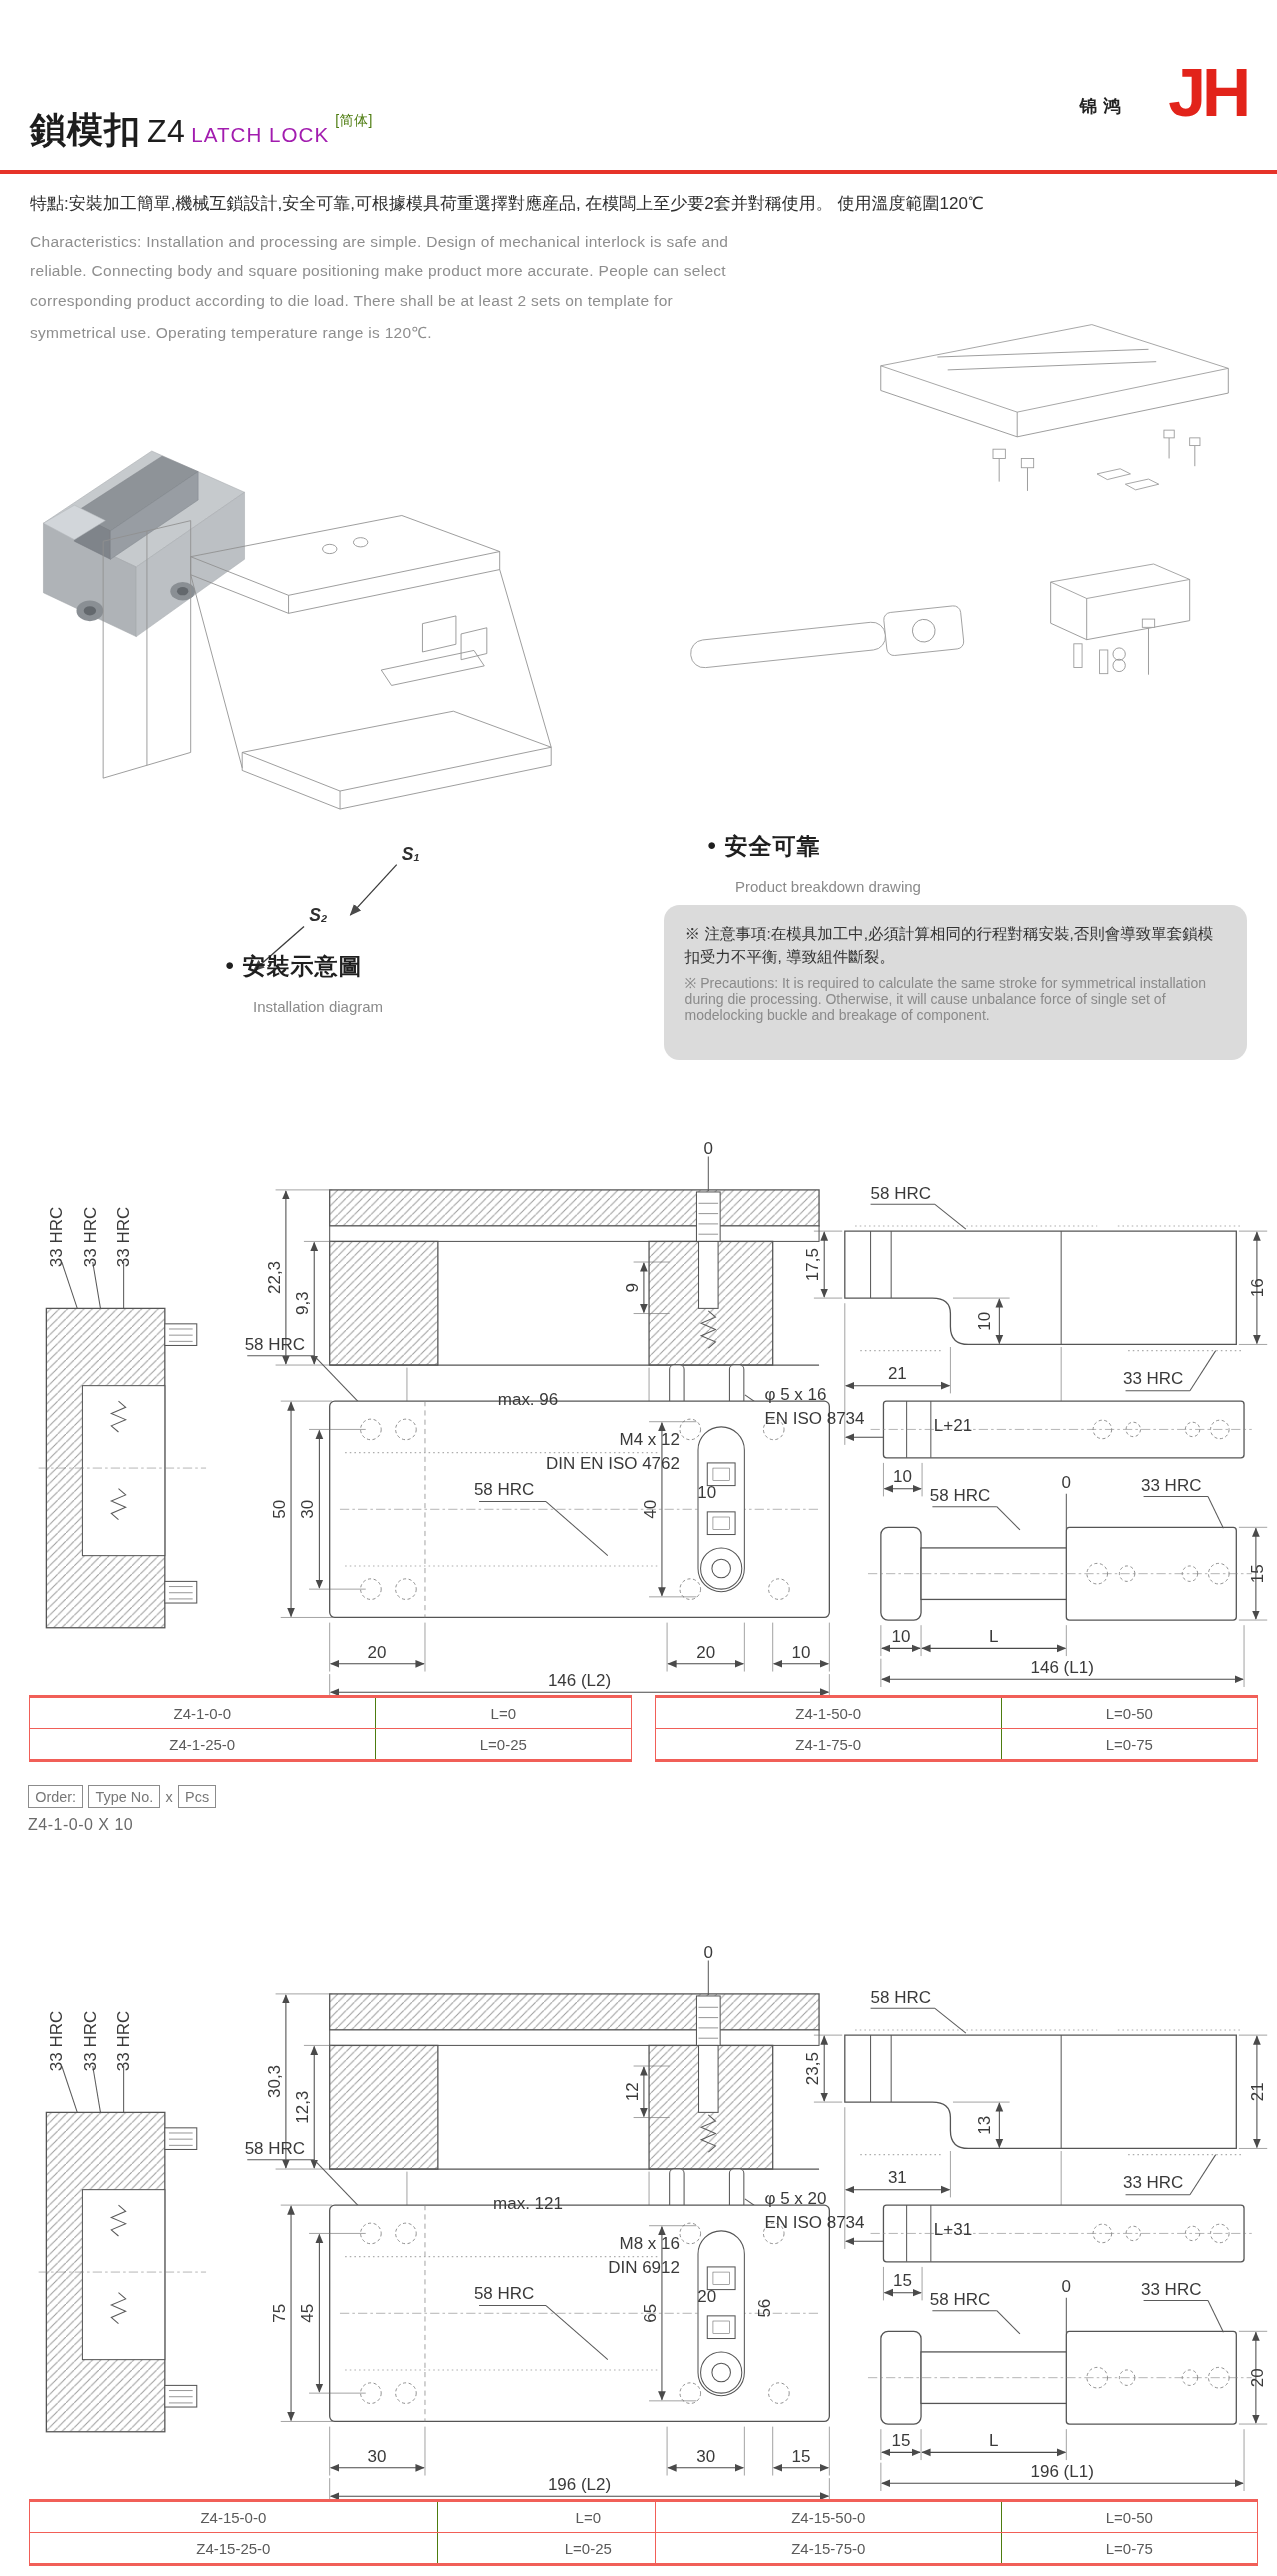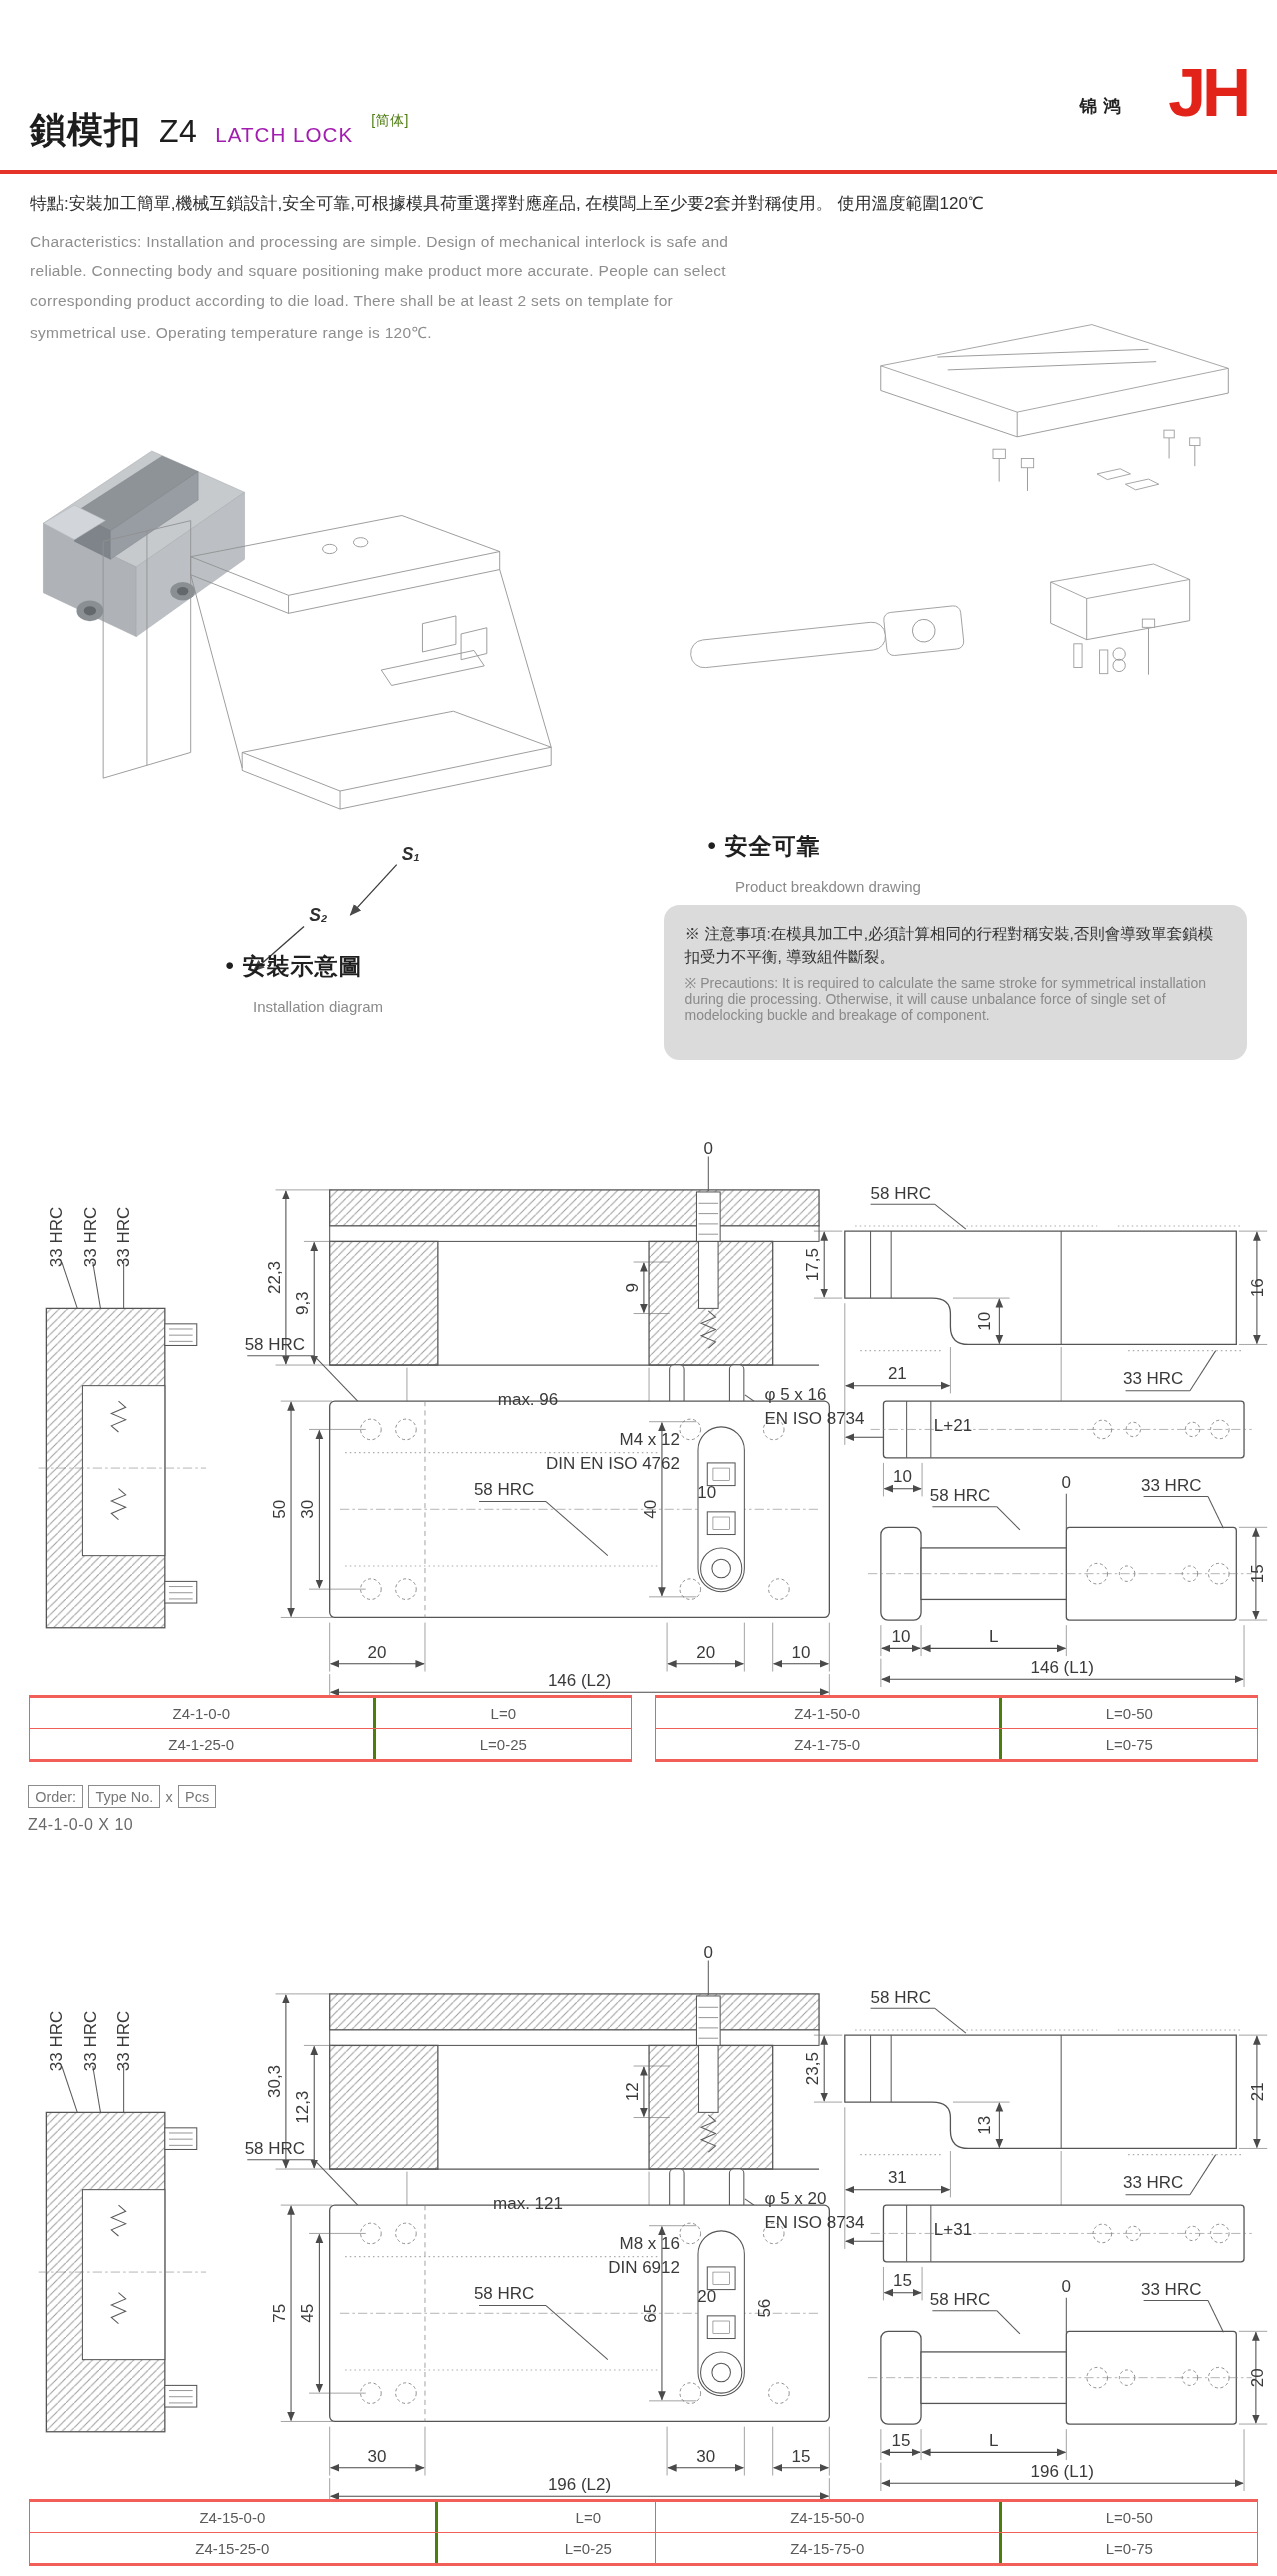--- a/index.html
+++ b/index.html
@@ -1,21 +1,21 @@
 <!DOCTYPE html>
 <html style="font-size:8.2px"><head>
 <meta charset="utf-8">
 <style>
   html,body{margin:0;padding:0;background:#e9e9e9}
   #page{position:relative;width:1277px;height:3634px;background:#fff;
         font-family:"Liberation Sans",sans-serif;overflow:hidden}
   .abs{position:absolute}
 
   
-  #titlebar{position:absolute;left:30px;top:106px;display:flex;align-items:baseline;gap:18px;color:#1d1d1d}
+  #titlebar{position:absolute;left:30px;top:106px;display:flex;align-items:baseline;gap:6px;color:#1d1d1d}
   #title-zh{font-size:36px;font-weight:700;letter-spacing:1px}
   #title-model{font-size:32px;font-weight:400;letter-spacing:0.5px}
   #title-en{font-size:20.6px;color:#a21caf;letter-spacing:1px}
   #lang-tag{font-size:14px;color:#4d7c0f;position:relative;top:-17.5px;letter-spacing:0.5px}
   #logo-zh{position:absolute;right:150px;top:94px;font-size:17.5px;letter-spacing:6.2px;color:#222;font-weight:700}
   #logo-mark{position:absolute;right:30px;top:58px;font-size:68px;font-weight:700;color:#e2231a;letter-spacing:-4.1px;line-height:1}
   #rule{position:absolute;left:0;top:170px;width:1277px;height:3.6px;background:#e63329}
 
   
   #intro-zh{position:absolute;left:30px;top:192px;font-size:17px;color:#2e2e2e;white-space:nowrap;width:1236px}
@@ -47,21 +47,21 @@
   .hole{fill:none;stroke:#777;stroke-width:1.6;stroke-dasharray:6 5}
   .hole2{fill:none;stroke:#555;stroke-width:2}
   .wire{stroke:#909090;stroke-width:1.7;fill:none}
   .wiref{stroke:#9a9a9a;stroke-width:1.7;fill:#fff}
 
   
   .rtable{position:absolute;border:1px solid #f15f58;border-top-width:3.1px;border-bottom-width:3.1px;box-sizing:border-box;background:#fff}
   .trow{display:flex;height:30px}
   .trow.first{border-bottom:1.5px solid #f15f58}
   .tcell{display:flex;align-items:center;justify-content:center;font-size:15px;color:#5a5a5a;box-sizing:border-box}
-  .tc1{width:57.5%;border-right:3px solid #4d7c0f}
+  .tc1{width:57.5%;border-right:1px solid #4d7c0f}
   .tc2{width:42.5%}
 
   
   .ordernote{position:absolute;left:28px}
   .obox{display:inline-block;border:1px solid #8c8c8c;padding:2.6px 6.2px;font-size:14.4px;color:#777;margin-right:5.2px}
   .otimes{font-size:14.4px;color:#777;margin-right:5.2px}
   .oexample{margin-top:8.2px;font-size:16px;color:#6a6a6a;letter-spacing:0.5px}
 </style>
 </head>
 <body>

